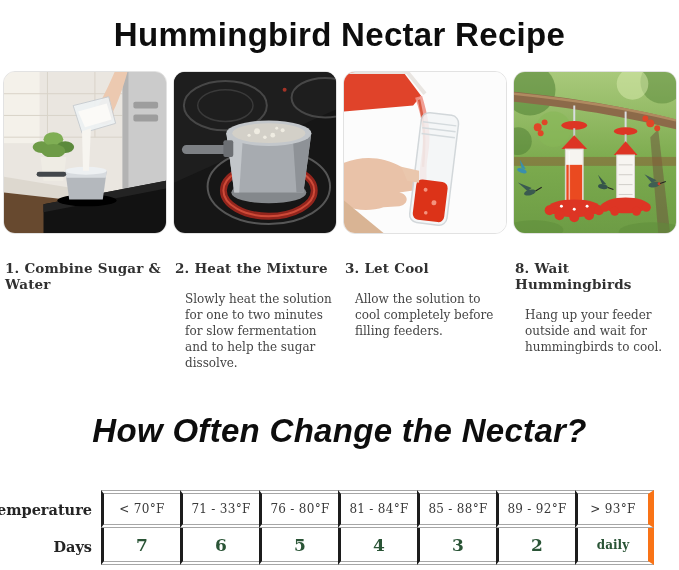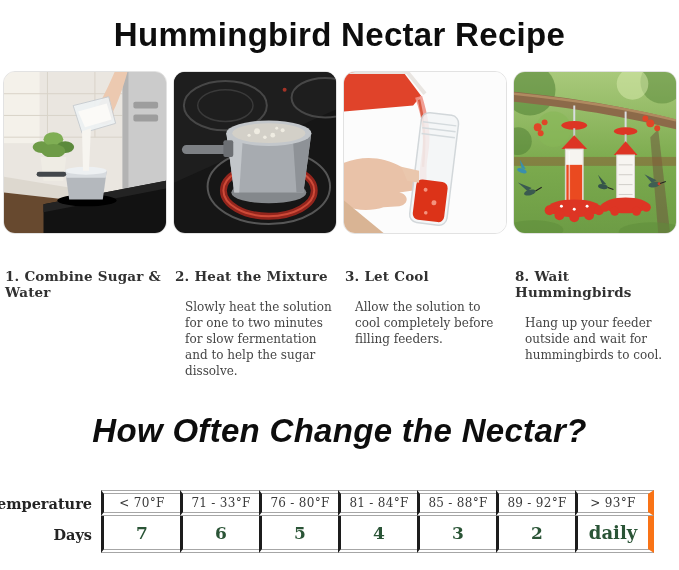--- a/index.html
+++ b/index.html
@@ -19,50 +19,50 @@
   .cards { position:absolute; top:71px; left:3px; display:flex; gap:6px; }
   .card {
     width:164px; height:163px; border-radius:12px; overflow:hidden;
     border:1px solid #e2e2e2; background:#fff; flex:0 0 auto;
   }
   .card svg { display:block; width:100%; height:100%; }
 
   .steps { position:absolute; top:260px; left:3px; display:flex; gap:6px; }
   .step { width:164px; padding-left:2px; }
   .step h3 {
-    margin:8px 0 5px 0; font-size:13.5px; font-weight:bold; color:#313131;
+    margin:0 0 5px 0; font-size:13.5px; font-weight:bold; color:#313131;
     letter-spacing:0.2px;
   }
   .step p {
     margin:16px 0 0 10px; padding-right:2px; font-size:12px; line-height:1.33;
     color:#454545;
   }
 
   .freq-table {
     position:absolute; top:490px; left:9px;
     display:grid; grid-template-columns:92px repeat(7, 79px);
   }
   .row-label {
     display:flex; align-items:center; justify-content:flex-end;
     padding-right:9px; font-weight:bold; font-size:14.5px; color:#242424;
   }
   .t-cell, .d-cell {
     display:flex; align-items:center; justify-content:center;
     border-left:3px solid #1c1c1c;
   }
   .t-cell {
-    height:26px; border-top:4px double #a6a6a6; border-bottom:4px double #a6a6a6;
+    height:38px; border-top:4px double #a6a6a6; border-bottom:4px double #a6a6a6;
     font-size:12px; color:#3a3a3a; letter-spacing:0.3px;
   }
   .d-cell {
     height:37px; border-bottom:4px double #a6a6a6;
     font-weight:bold; font-size:17px; color:#2a5436;
   }
   .t-cell.last, .d-cell.last { border-right:6px solid #f97316; }
-  .d-cell.daily { font-size:18px; }
+  .d-cell.daily { font-size:12px; }
 </style>
 </head>
 <body>
 
 <div id="title1" class="title">Hummingbird Nectar Recipe</div>
 
 <div class="cards">
 
   <div class="card">
     <svg viewBox="0 0 164 163" xmlns="http://www.w3.org/2000/svg">

